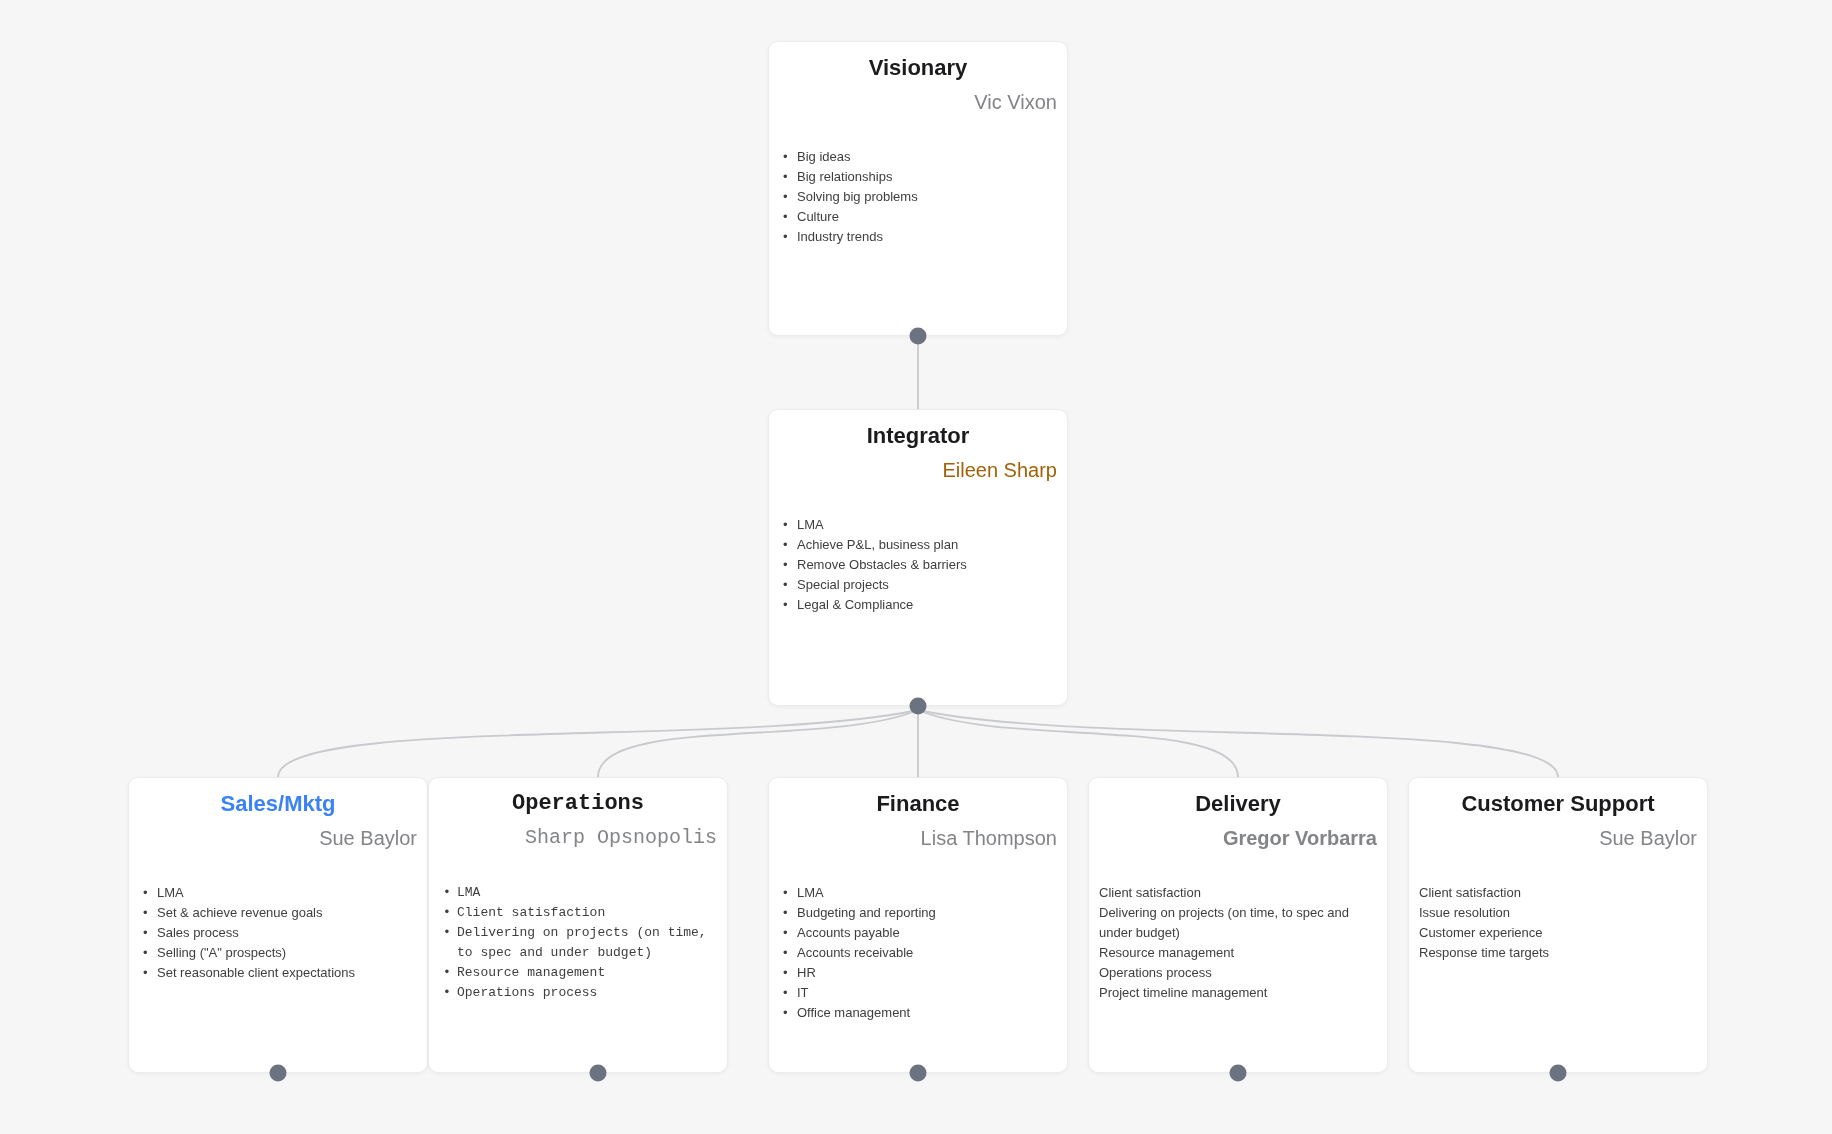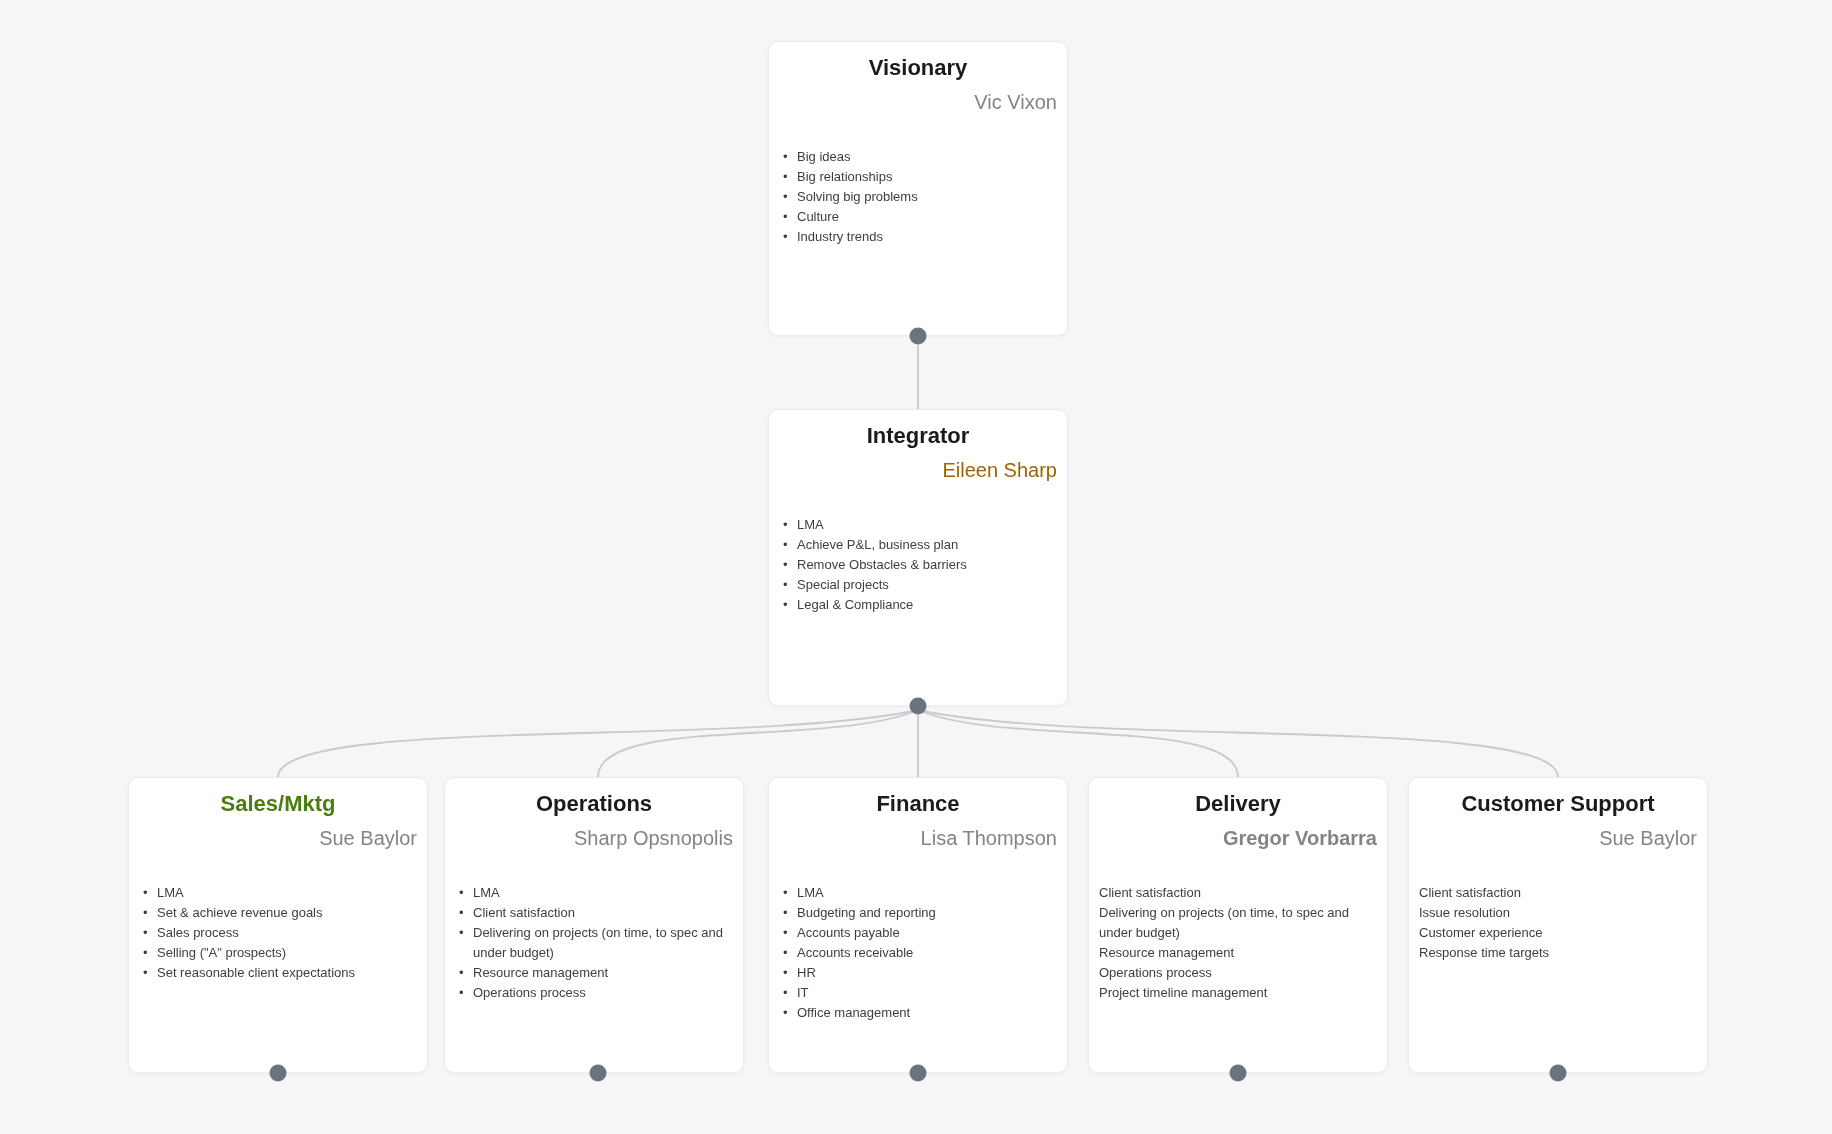--- a/index.html
+++ b/index.html
@@ -108,32 +108,32 @@
     <ul class="card-list bulleted" style="color: rgb(62, 62, 64);">
         <li>LMA</li>
         <li>Achieve P&amp;L, business plan</li>
         <li>Remove Obstacles &amp; barriers</li>
         <li>Special projects</li>
         <li>Legal &amp; Compliance</li>
       </ul>
   </section>
 
   <section class="card" style="left: 128px; top: 777px; height: 296px; background: rgb(255, 255, 255);">
-    <h2 class="card-title" style="color: #4d7c0f;">Sales/Mktg</h2>
+    <h2 class="card-title" style="color: #3b82f6;">Sales/Mktg</h2>
     <div class="card-name" style="color: rgb(130, 132, 135);">Sue Baylor</div>
     <ul class="card-list bulleted" style="color: rgb(62, 62, 64);">
         <li>LMA</li>
         <li>Set &amp; achieve revenue goals</li>
         <li>Sales process</li>
         <li>Selling ("A" prospects)</li>
         <li>Set reasonable client expectations</li>
       </ul>
   </section>
 
-  <section class="card" style="left: 444px; top: 777px; height: 296px; background: rgb(255, 255, 255);">
+  <section class="card" style="left: 428px; top: 777px; height: 296px; background: rgb(255, 255, 255); font-family: Liberation Mono, monospace;">
     <h2 class="card-title" style="color: rgb(27, 27, 29);">Operations</h2>
     <div class="card-name" style="color: rgb(130, 132, 135);">Sharp Opsnopolis</div>
     <ul class="card-list bulleted" style="color: rgb(62, 62, 64);">
         <li>LMA</li>
         <li>Client satisfaction</li>
         <li>Delivering on projects (on time, to spec and under budget)</li>
         <li>Resource management</li>
         <li>Operations process</li>
       </ul>
   </section>

